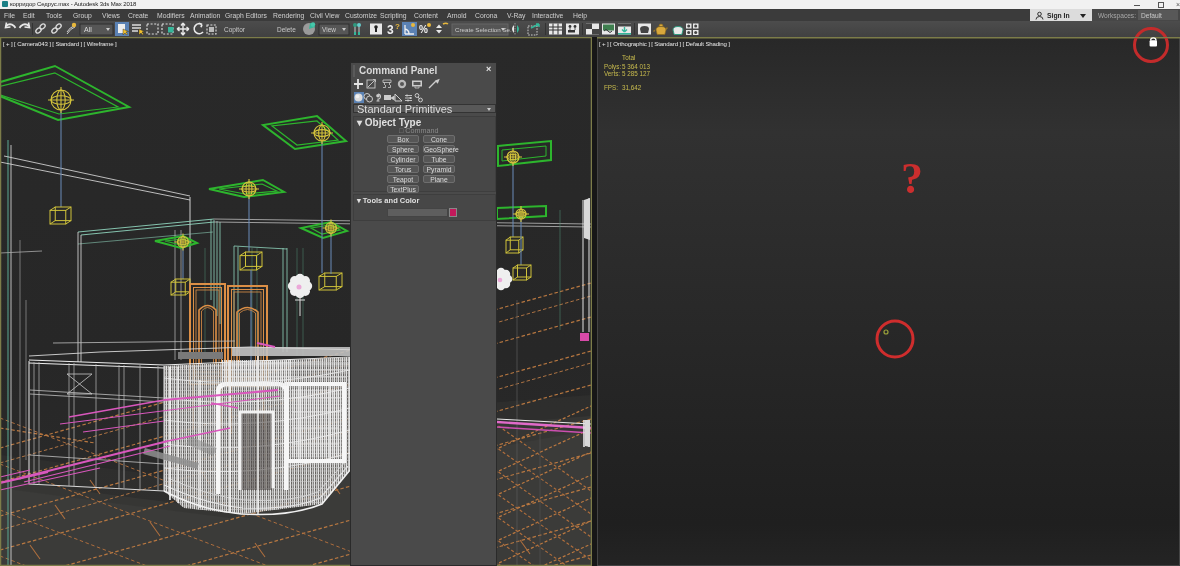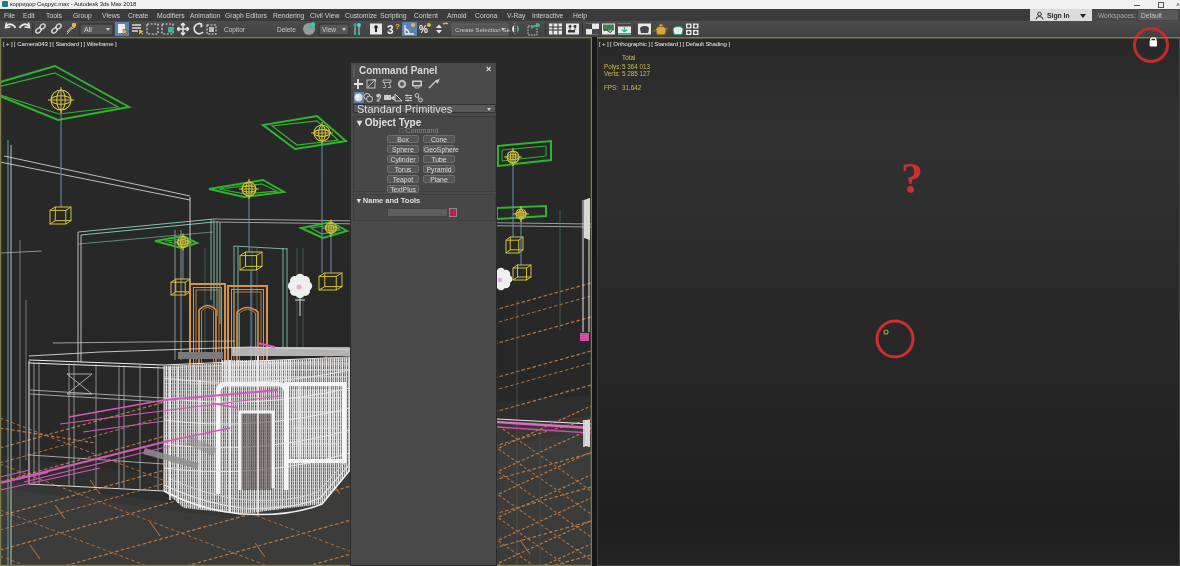--- a/index.html
+++ b/index.html
@@ -514,21 +514,21 @@
     <div class="abs" style="left:36px;top:82px;width:32px;height:7.5px;background:#565656;border:1px solid #6e6e6e;border-radius:2px;font-size:6.8px;color:#ddd;text-align:center;line-height:7px">Sphere</div>
     <div class="abs" style="left:72px;top:82px;width:32px;height:7.5px;background:#565656;border:1px solid #6e6e6e;border-radius:2px;font-size:6.8px;color:#ddd;text-align:center;line-height:7px">GeoSphere</div>
     <div class="abs" style="left:36px;top:92px;width:32px;height:7.5px;background:#565656;border:1px solid #6e6e6e;border-radius:2px;font-size:6.8px;color:#ddd;text-align:center;line-height:7px">Cylinder</div>
     <div class="abs" style="left:72px;top:92px;width:32px;height:7.5px;background:#565656;border:1px solid #6e6e6e;border-radius:2px;font-size:6.8px;color:#ddd;text-align:center;line-height:7px">Tube</div>
     <div class="abs" style="left:36px;top:102px;width:32px;height:7.5px;background:#565656;border:1px solid #6e6e6e;border-radius:2px;font-size:6.8px;color:#ddd;text-align:center;line-height:7px">Torus</div>
     <div class="abs" style="left:72px;top:102px;width:32px;height:7.5px;background:#565656;border:1px solid #6e6e6e;border-radius:2px;font-size:6.8px;color:#ddd;text-align:center;line-height:7px">Pyramid</div>
     <div class="abs" style="left:36px;top:112px;width:32px;height:7.5px;background:#565656;border:1px solid #6e6e6e;border-radius:2px;font-size:6.8px;color:#ddd;text-align:center;line-height:7px">Teapot</div>
     <div class="abs" style="left:72px;top:112px;width:32px;height:7.5px;background:#565656;border:1px solid #6e6e6e;border-radius:2px;font-size:6.8px;color:#ddd;text-align:center;line-height:7px">Plane</div>
     <div class="abs" style="left:36px;top:122px;width:32px;height:7.5px;background:#565656;border:1px solid #6e6e6e;border-radius:2px;font-size:6.8px;color:#ddd;text-align:center;line-height:7px">TextPlus</div>
     <div class="abs" style="left:2px;top:131px;width:143px;height:27px;background:#474747;border:1px solid #3e3e3e"></div>
-    <div class="abs" style="left:6px;top:132.5px;font-size:7.5px;font-weight:bold;color:#e0e0e0">▾ Name and Tools</div>
+    <div class="abs" style="left:6px;top:132.5px;font-size:7.5px;font-weight:bold;color:#e0e0e0">▾ Tools and Color</div>
     <div class="abs" style="left:36px;top:145px;width:61px;height:8.5px;background:#5e5e5e;border:1px solid #444"></div>
     <div class="abs" style="left:98px;top:144.5px;width:8px;height:9.5px;background:#c2195b;border:1px solid #888"></div>
   </div>
 <div class="abs" style="left:1133px;top:27px;width:36px;height:36px;border:3.6px solid #c32b2b;border-radius:50%;z-index:10"></div>
 <div class="abs" style="left:1134px;top:37px;width:46px;height:1.4px;background:#7c7c49;z-index:11"></div>
 <svg class="abs" style="left:1147px;top:35px;z-index:12" width="14" height="14" viewBox="0 0 14 14">
     <path d="M3.6 5.5 q0-2.6 2.7-2.6 q2.7 0 2.7 2.6" stroke="#fff" stroke-width="1.3" fill="none"></path>
     <rect x="2.6" y="5.3" width="7.4" height="6.2" rx="1" fill="#fff"></rect>
   </svg>
 </body></html>

